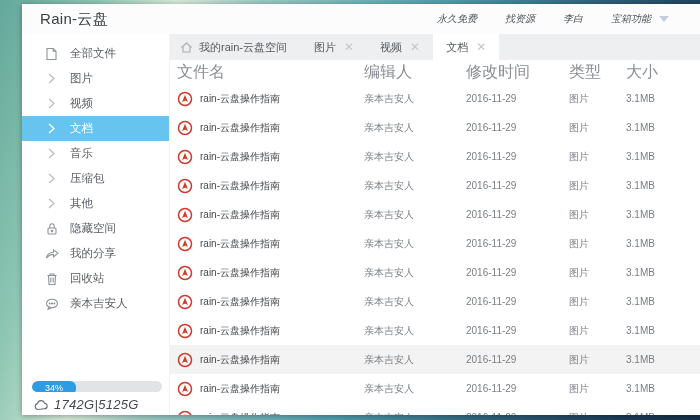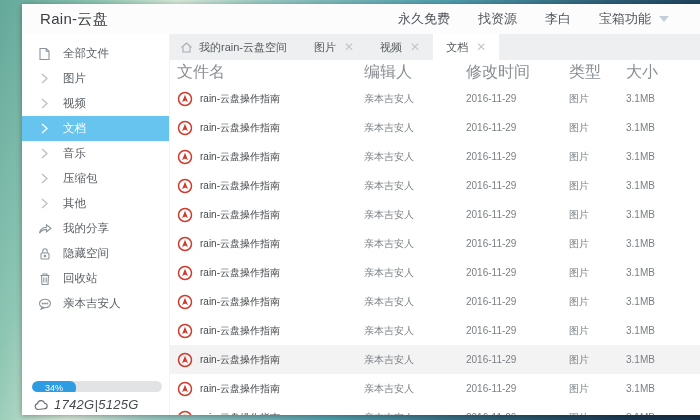--- a/index.html
+++ b/index.html
@@ -11,27 +11,27 @@
   }
   .window {
     position:absolute; left:22px; top:4px; width:681px; height:411px;
     background:#ffffff; box-shadow:0 1px 6px rgba(0,0,0,.35);
     display:flex; flex-direction:column; overflow:hidden;
   }
   
   .topbar { height:30px; flex:0 0 30px; background:#fcfcfd; display:flex; align-items:center; padding:0 34px 0 18px; }
   .app-title { font-size:15px; color:#3c4043; letter-spacing:.3px; }
   .topbar-links { margin-left:auto; display:flex; align-items:center; gap:28px; }
-  .topbar-link { font-size:13px; color:#4f5459; cursor:pointer; white-space:nowrap; }
+  .topbar-link { font-size:10px; color:#4f5459; cursor:pointer; white-space:nowrap;font-style:italic; }
   .caret-down { width:0; height:0; border-left:5px solid transparent; border-right:5px solid transparent; border-top:6px solid #c2cfda; margin-left:-20px; }
   
   .body { flex:1; display:flex; min-height:0; }
   
   .sidebar { width:148px; flex:0 0 148px; position:relative; border-right:1px solid #f2f3f4; padding-top:7px; }
-  .side-item { height:25px; display:flex; align-items:center; padding-left:15px; color:#5a5f64; font-size:11.5px; cursor:pointer; }
+  .side-item { height:25px; display:flex; align-items:center; padding-left:22px; color:#5a5f64; font-size:11.5px; cursor:pointer; }
   .side-item .ico { width:15px; height:15px; display:flex; align-items:center; justify-content:center; color:#8d959c; flex:0 0 15px; }
   .side-item .chev { color:#b9bfc5; }
   .side-item .lbl { margin-left:11px; white-space:nowrap; }
   .side-item.active { background:#66c4ef; color:#ffffff; }
   .side-item.active .ico, .side-item.active .chev { color:#ffffff; }
   
   .storage { position:absolute; left:10px; right:7px; bottom:3px; }
   .progress-track { height:11px; background:#e2e3e4; border-radius:6px; overflow:hidden; position:relative; }
   .progress-fill { height:14px; background:#2e9ce2; border-radius:6px; display:flex; align-items:center; justify-content:center; }
   .progress-label { font-size:9px; color:#ffffff; line-height:11px; }
@@ -135,36 +135,36 @@
         <span class="ico chev">
           <svg width="7" height="11" viewBox="0 0 7 11" fill="none" stroke="currentColor" stroke-width="1.3">
               <polyline points="1,1 6,5.5 1,10"></polyline>
             </svg>
         </span>
         <span class="lbl">其他</span>
       </div>
 
       <div class="side-item">
         <span class="ico">
-          <svg width="14" height="12" viewBox="0 0 14 12" fill="none" stroke="currentColor" stroke-width="1.1">
-            <path d="M8.5 4.2 V1.8 L13 5.3 L8.5 8.8 V6.4 C5.5 6.4 3.3 7.6 1.5 10.2 C2 6.7 4.8 4.4 8.5 4.2 Z"></path>
-          </svg>
-        </span>
-        <span class="lbl">我的分享</span>
-      </div>
-
-      <div class="side-item">
-        <span class="ico">
           <svg width="12" height="14" viewBox="0 0 12 14" fill="none" stroke="currentColor" stroke-width="1.1">
             <rect x="2" y="6" width="8" height="6" rx="1"></rect>
               <path d="M3.8 6 V4 a2.2 2.2 0 0 1 4.4 0 V6"></path>
               <circle cx="6" cy="9" r="0.8"></circle>
           </svg>
         </span>
         <span class="lbl">隐藏空间</span>
+      </div>
+
+      <div class="side-item">
+        <span class="ico">
+          <svg width="14" height="12" viewBox="0 0 14 12" fill="none" stroke="currentColor" stroke-width="1.1">
+            <path d="M8.5 4.2 V1.8 L13 5.3 L8.5 8.8 V6.4 C5.5 6.4 3.3 7.6 1.5 10.2 C2 6.7 4.8 4.4 8.5 4.2 Z"></path>
+          </svg>
+        </span>
+        <span class="lbl">我的分享</span>
       </div>
 
       <div class="side-item">
         <span class="ico">
           <svg width="12" height="14" viewBox="0 0 12 14" fill="none" stroke="currentColor" stroke-width="1.1">
             <path d="M1.5 3.5 h9"></path>
               <path d="M4 3.5 V2 h4 v1.5"></path>
               <path d="M2.5 3.5 L3 12.5 h6 L9.5 3.5"></path>
               <path d="M4.8 5.5 V10.5 M7.2 5.5 V10.5"></path>
           </svg>

